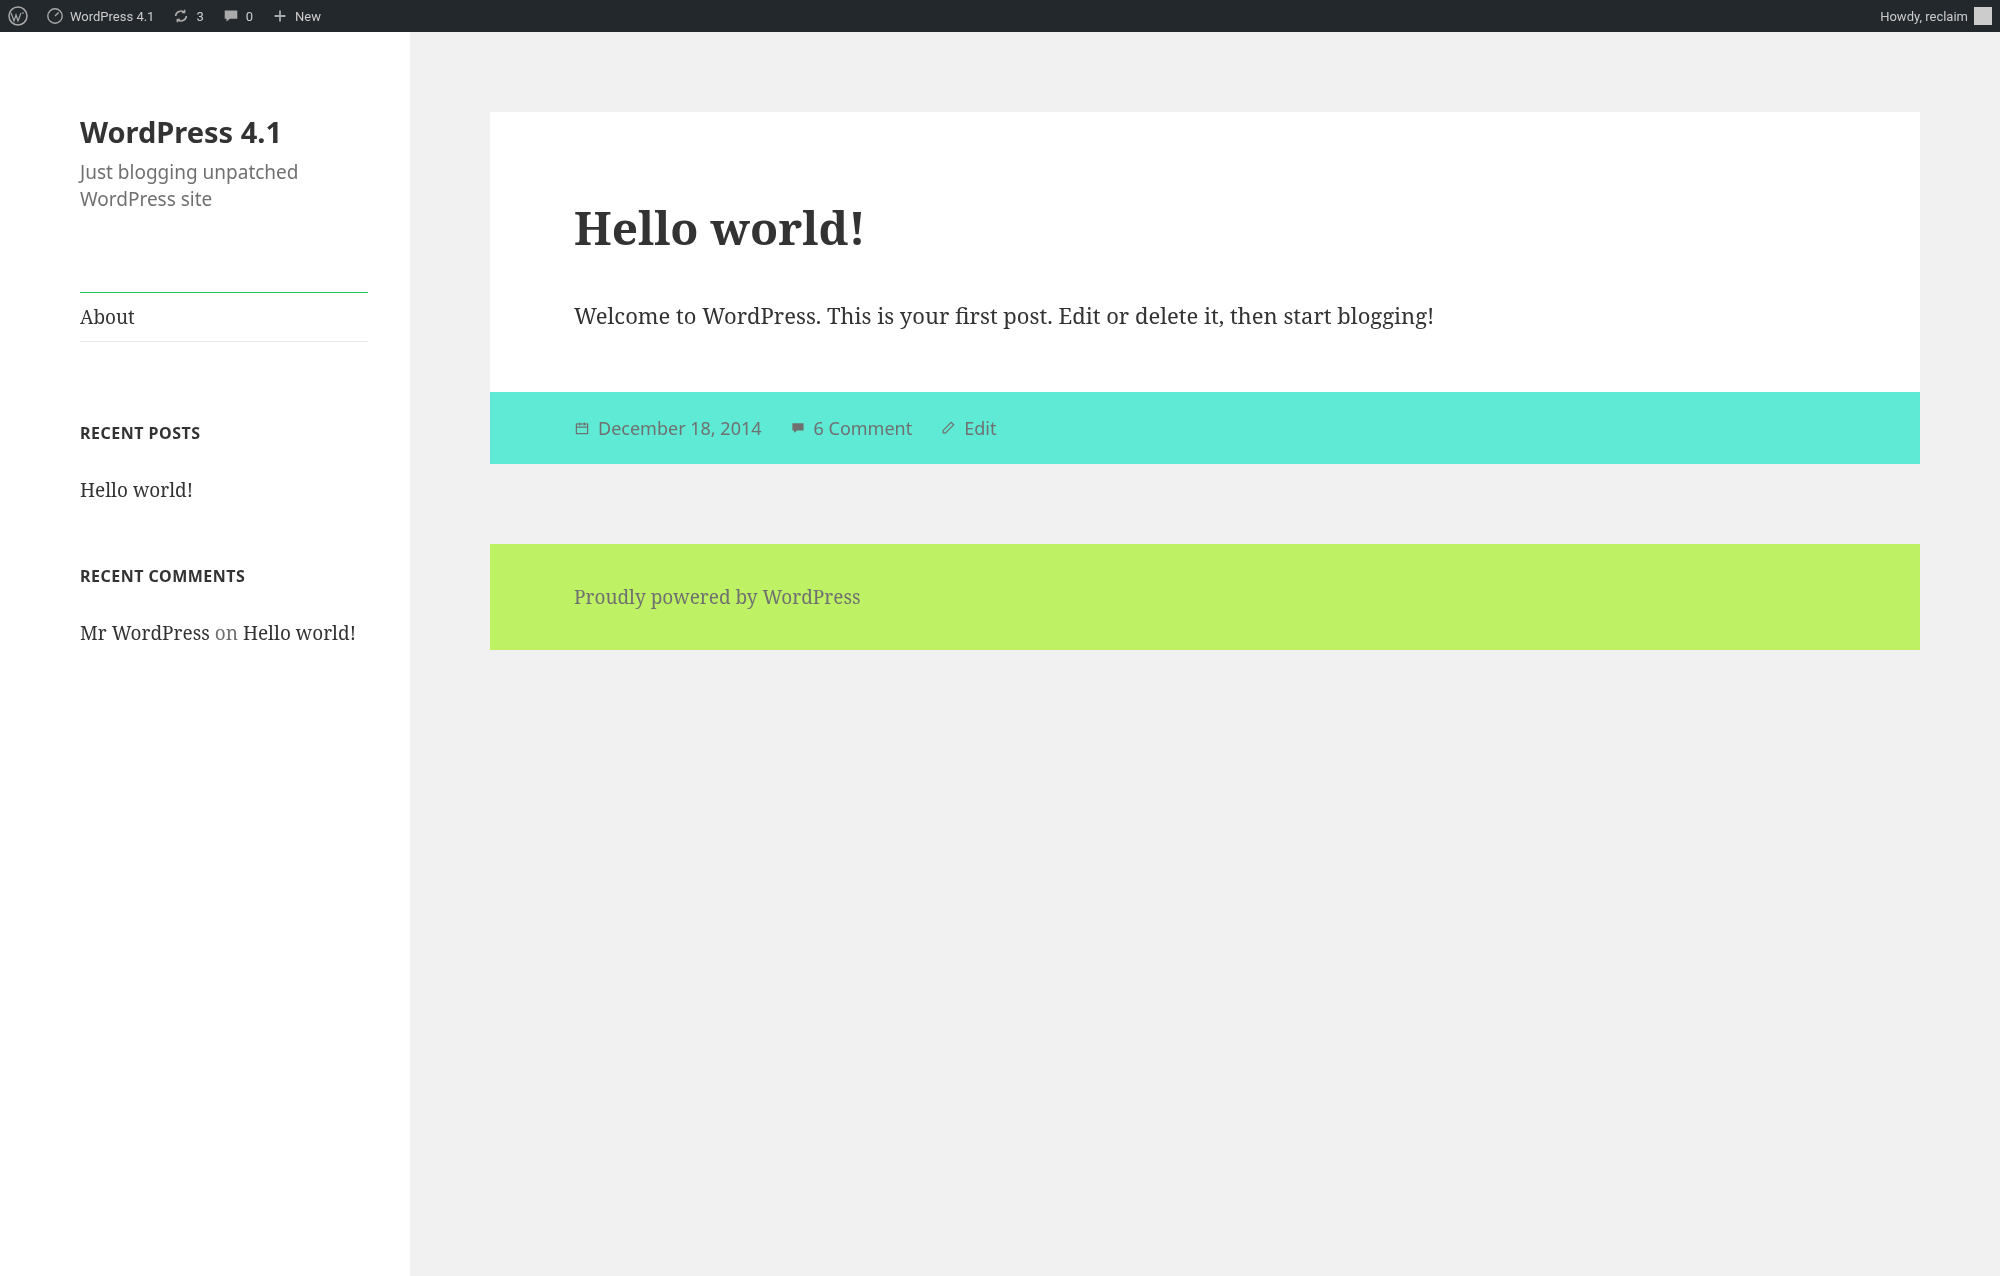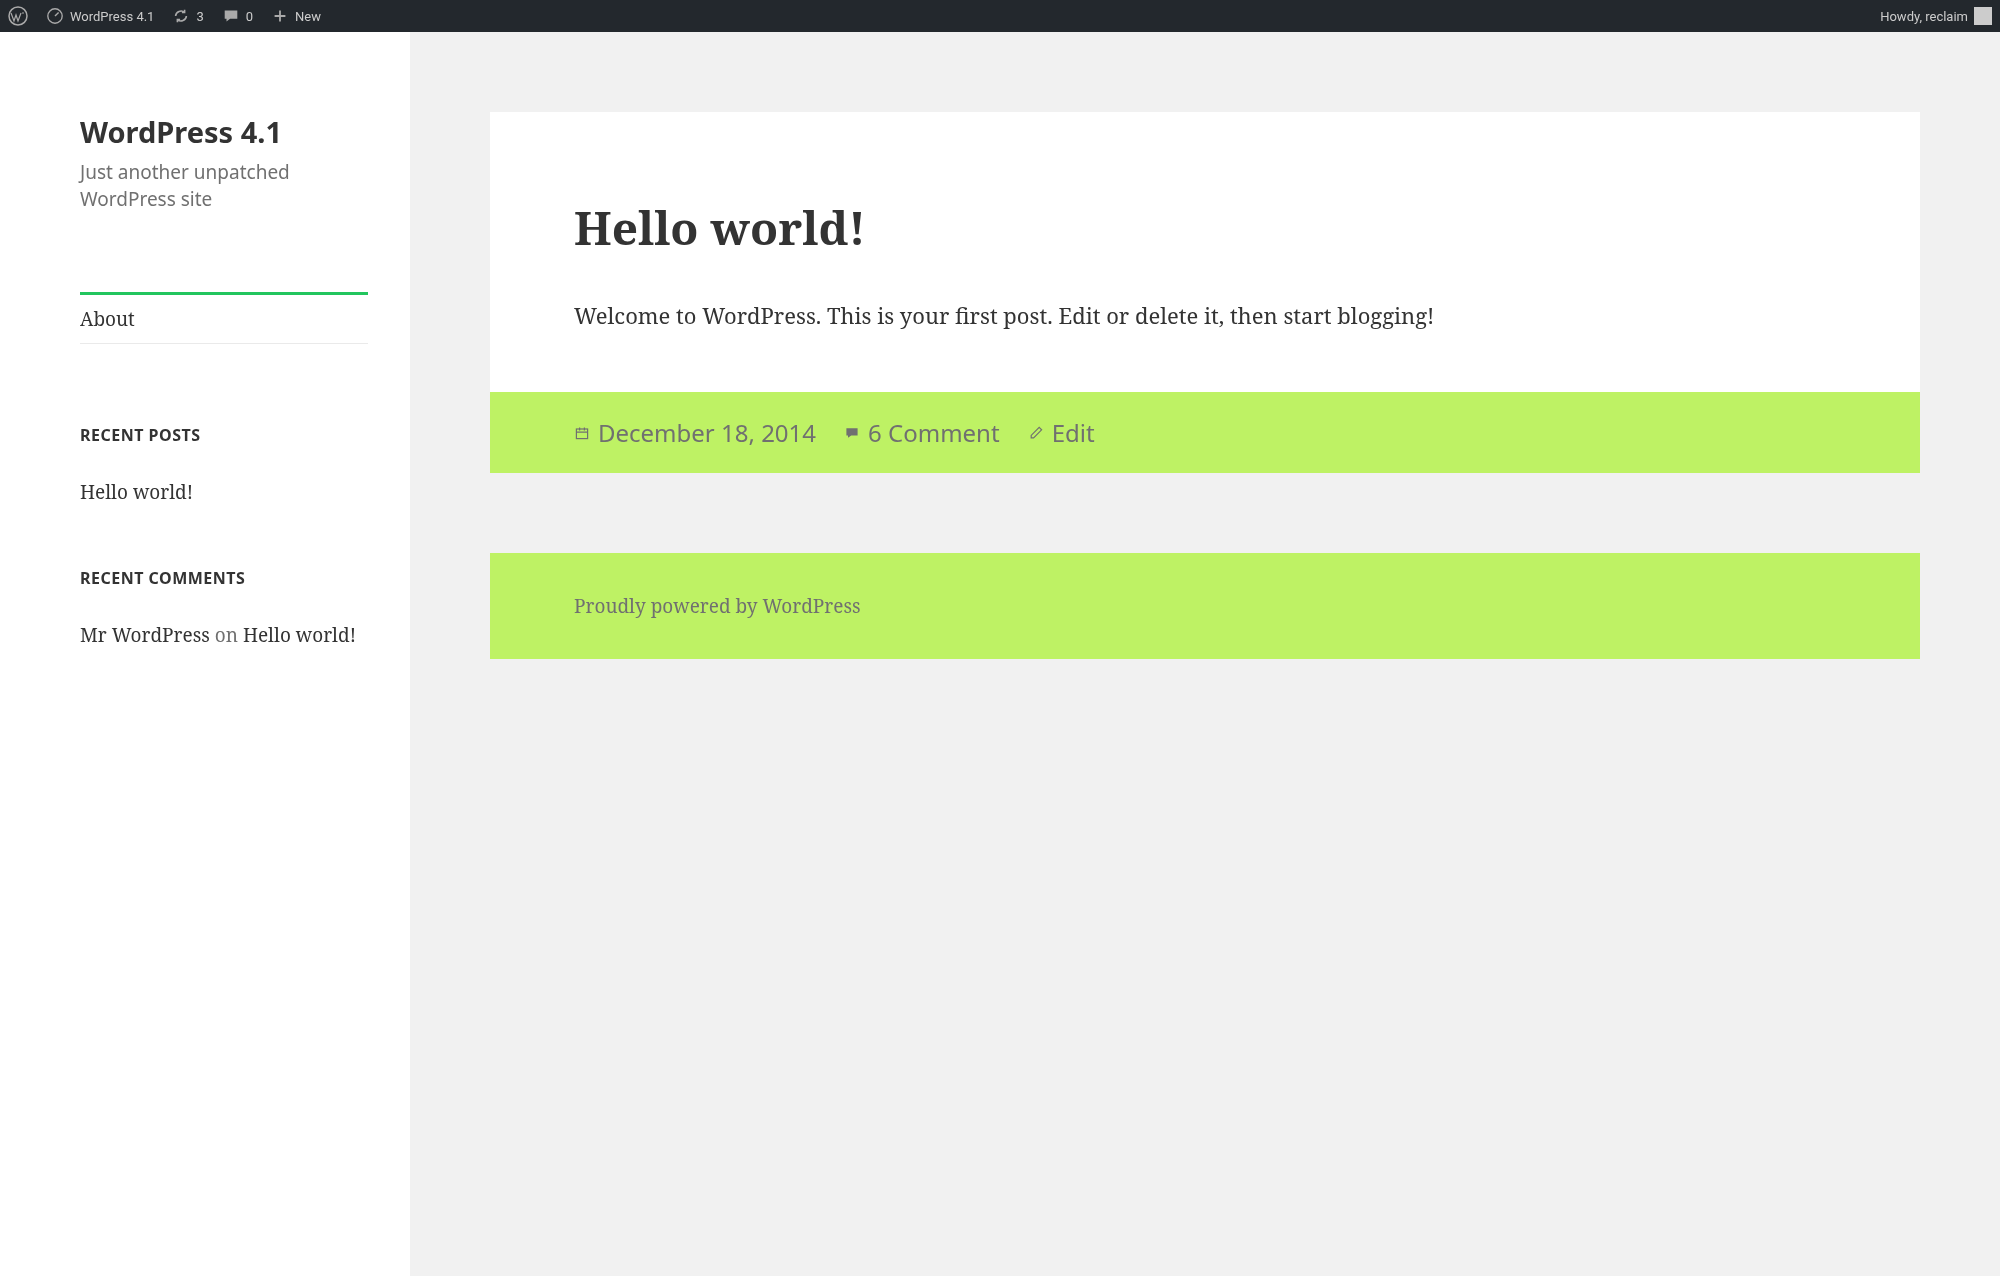--- a/index.html
+++ b/index.html
@@ -12,38 +12,38 @@
 .admin-bar-right { display: flex; align-items: center; gap: 8px; }
 .avatar-placeholder { width: 18px; height: 18px; background: #ccc; display: inline-block; }
 
 
 .page-wrap { display: flex; margin-top: 32px; min-height: calc(100vh - 32px); }
 
 
 .sidebar { width: 410px; background: #fff; padding: 80px 42px 40px 80px; }
 .site-title { font-family: "Noto Sans", -apple-system, sans-serif; font-size: 29px; font-weight: 700; color: #333; margin-bottom: 8px; }
 .site-tagline { font-size: 19px; color: #707070; line-height: 1.4; margin-bottom: 80px; font-family: "Noto Sans", -apple-system, sans-serif; }
-.nav-menu { list-style: none; border-top: 3px solid #22c55e; margin-bottom: 80px; }
+.nav-menu { list-style: none; border-top: 1px solid #22c55e; margin-bottom: 80px; }
 .nav-menu li { border-bottom: 1px solid #eaeaea; }
 .nav-menu a { display: block; padding: 11px 0; color: #333; text-decoration: none; font-size: 19px; font-family: "Noto Serif", Georgia, serif; }
 .search-box { width: 100%; padding: 12px 14px; background: #f7f7f7; border: 1px solid #eaeaea; font-size: 19px; color: #707070; margin-bottom: 80px; font-family: "Noto Serif", Georgia, serif; }
 .widget-title { font-size: 16px; font-weight: 700; text-transform: uppercase; letter-spacing: 0.5px; color: #333; margin-bottom: 32px; font-family: "Noto Sans", -apple-system, sans-serif; }
 .widget { margin-bottom: 60px; }
 .widget-list { list-style: none; }
 .widget-list li { font-size: 19px; color: #333; line-height: 1.5; font-family: "Noto Serif", Georgia, serif; }
 .widget-list a { color: #333; text-decoration: none; }
 .widget-list .on-word { color: #707070; text-align: right; }
 
 
 .main { flex: 1; padding: 80px; }
 .post { background: #fff; margin-bottom: 80px; }
 .post-body { padding: 84px 84px 60px 84px; }
 .post-title { font-family: "Noto Serif", Georgia, serif; font-size: 46px; font-weight: 700; color: #333; margin-bottom: 40px; }
 .post-content { font-family: "Noto Serif", Georgia, serif; font-size: 22px; color: #333; line-height: 1.55; }
-.post-footer { background: #bef264; padding: 24px 84px; display: flex; gap: 28px; align-items: flex-end; font-size: 24px; color: #707070; font-family: "Noto Sans", -apple-system, sans-serif; }
+.post-footer { background: #5eead4; padding: 24px 84px; display: flex; gap: 28px; align-items: flex-end; font-size: 18px; color: #707070; font-family: "Noto Sans", -apple-system, sans-serif; }
 .post-footer a { color: #707070; text-decoration: none; }
 .post-footer-item { display: flex; align-items: center; gap: 8px; }
 .footer-box { background: #bef264; padding: 40px 84px; font-family: "Noto Serif", Georgia, serif; font-size: 19px; color: #707070; }
 .footer-box a { color: #707070; text-decoration: none; }
 
 
 .icon { display: inline-block; }
 svg { display: block; }
 </style>
 </head>
@@ -99,21 +99,21 @@
       <span>Howdy, reclaim</span>
       <span class="avatar-placeholder"></span>
     </span>
   </div>
 </div>
 
 <div class="page-wrap">
 
   <aside class="sidebar">
     <h1 class="site-title">WordPress 4.1</h1>
-    <p class="site-tagline">Just another unpatched WordPress site</p>
+    <p class="site-tagline">Just blogging unpatched WordPress site</p>
 
     <ul class="nav-menu">
       <li>
           <a href="#">About</a>
         </li>
     </ul>
 
 
     <div class="widget">
       <h3 class="widget-title">RECENT POSTS</h3>

